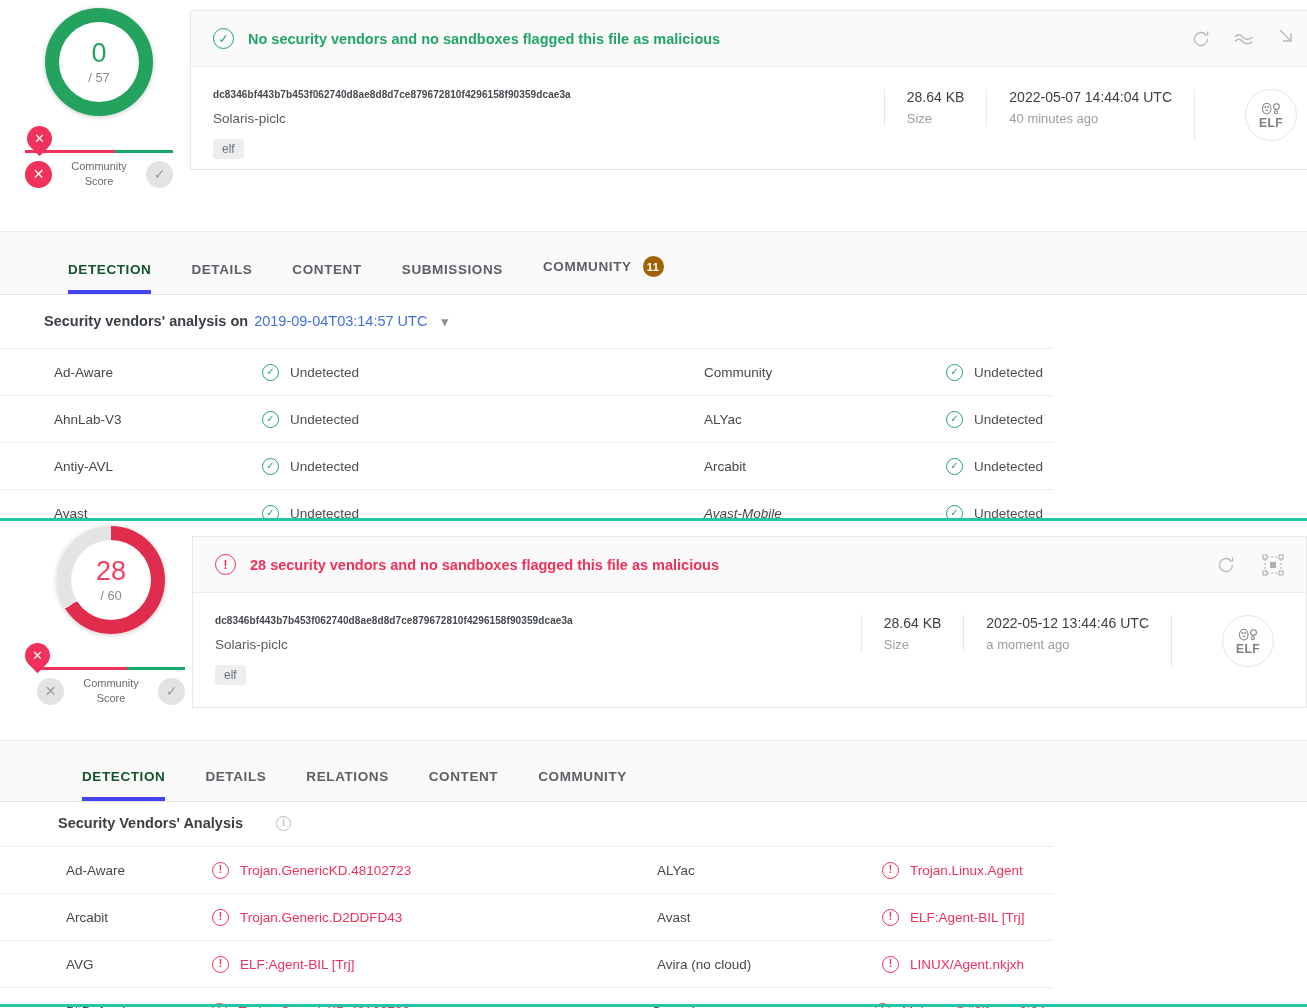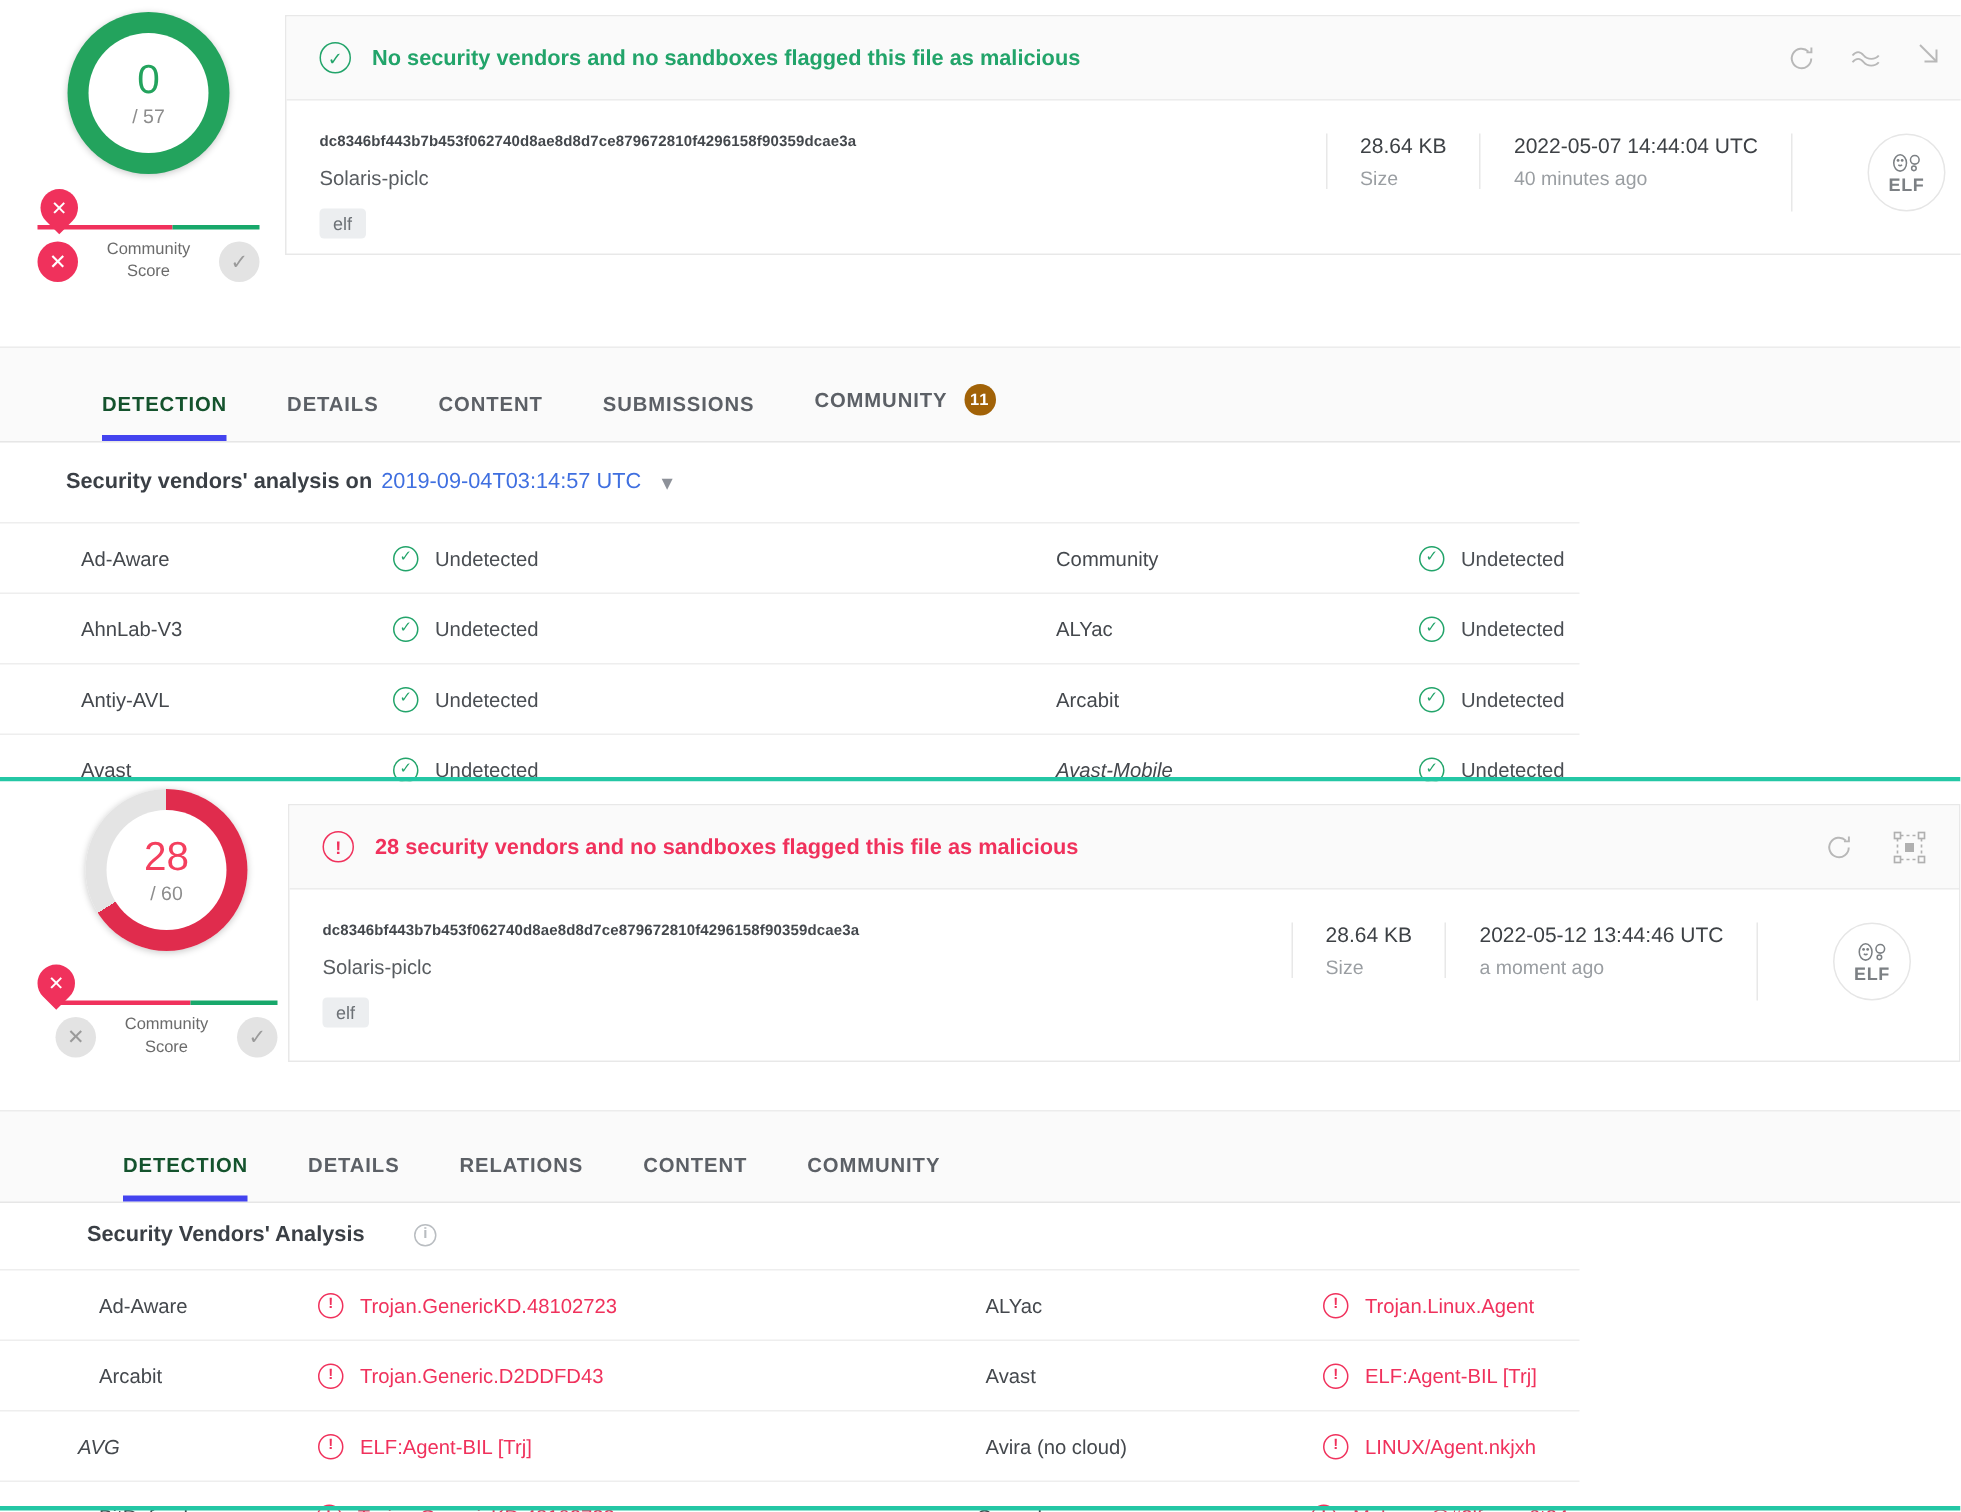--- a/index.html
+++ b/index.html
@@ -484,21 +484,21 @@
             <span class="vname">Avast</span>
           </div>
         <div class="vcell" style="flex:1;">
             <span class="vres bad">
               <span class="ico-circle red">!</span>
               <span class="rtxt">ELF:Agent-BIL [Trj]</span>
             </span>
           </div>
       </div>
       <div class="vrow">
-        <div class="vcell" style="width:212px; padding-left:52px;font-style:italic;">
+        <div class="vcell" style="width:212px; padding-left:66px;">
             <span class="vname">AVG</span>
           </div>
         <div class="vcell" style="width:445px;">
             <span class="vres bad">
               <span class="ico-circle red">!</span>
               <span class="rtxt">ELF:Agent-BIL [Trj]</span>
             </span>
           </div>
         <div class="vcell" style="width:225px;">
             <span class="vname">Avira (no cloud)</span>

